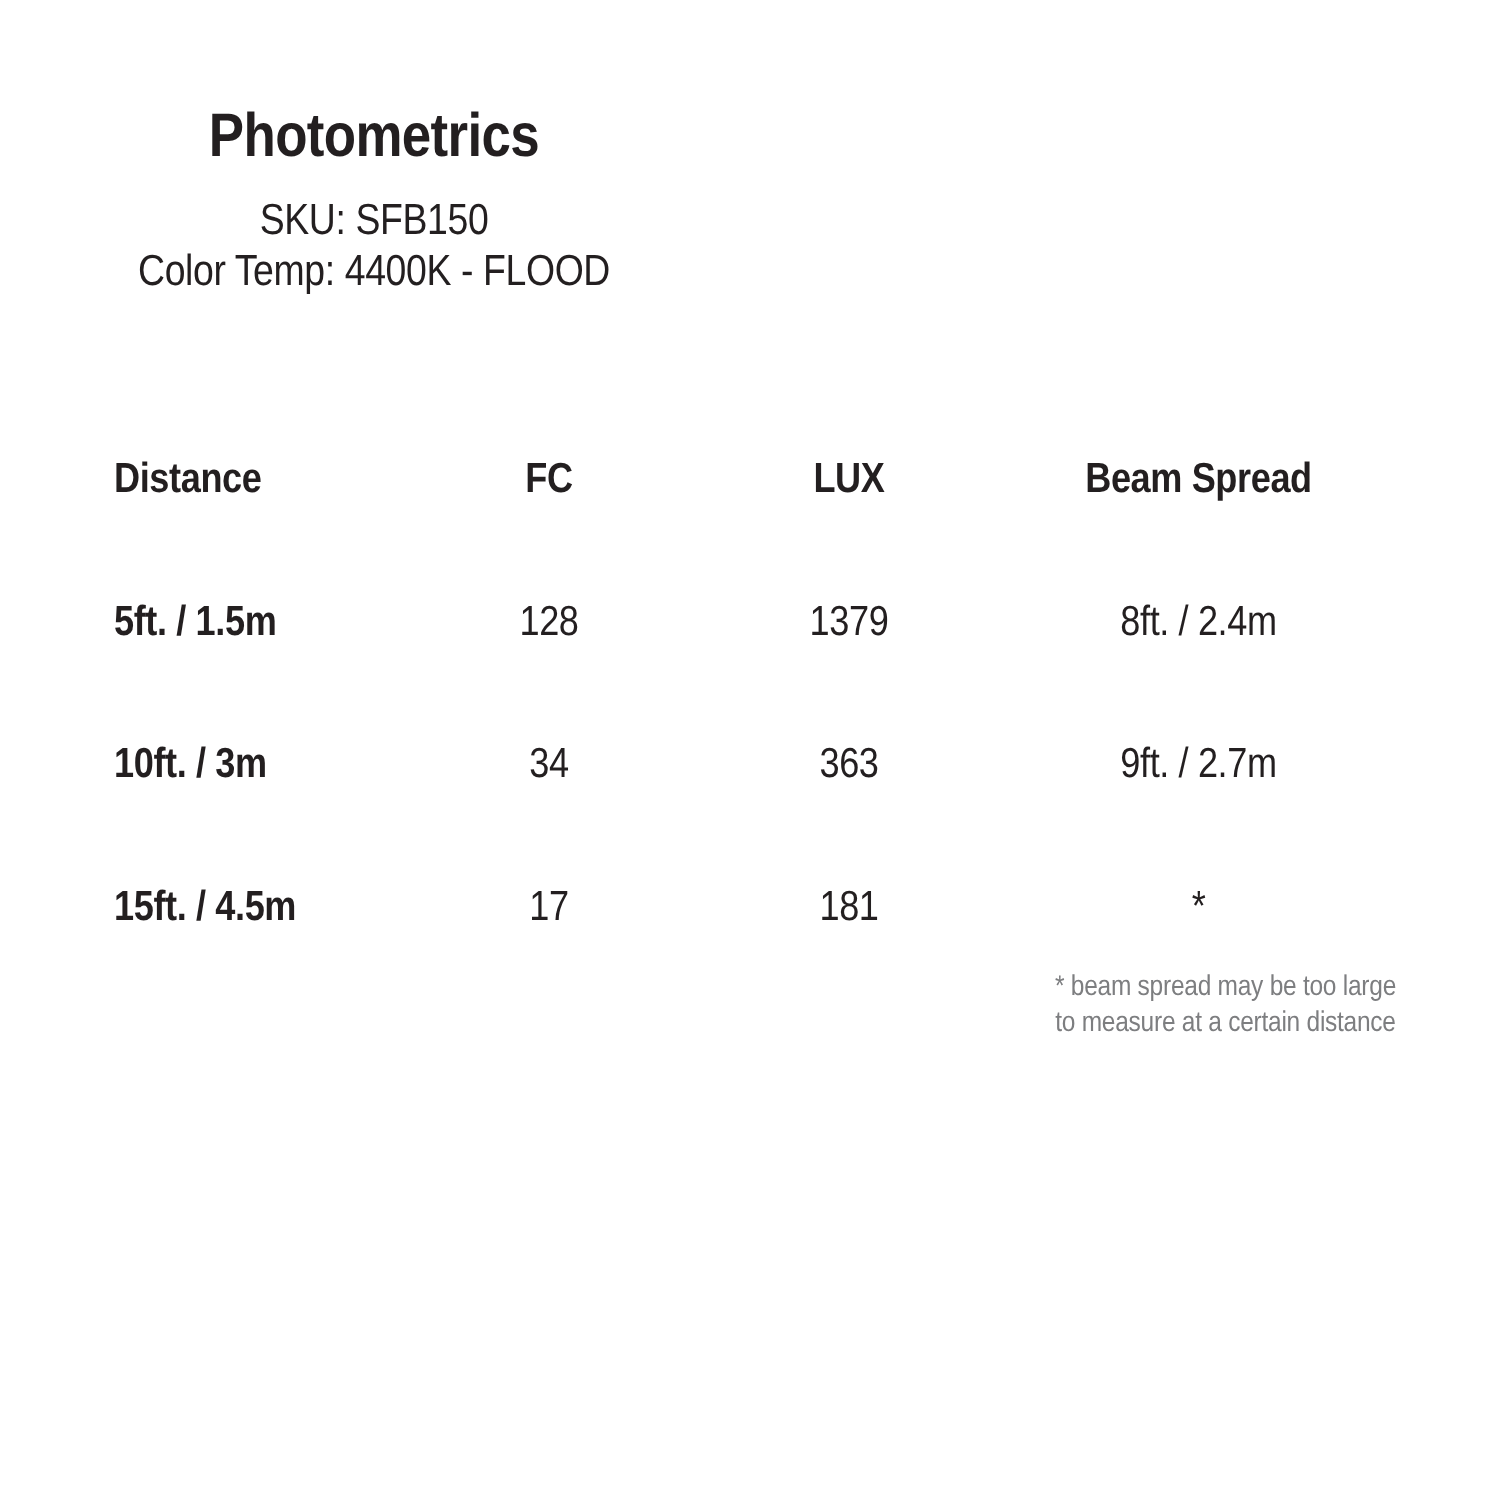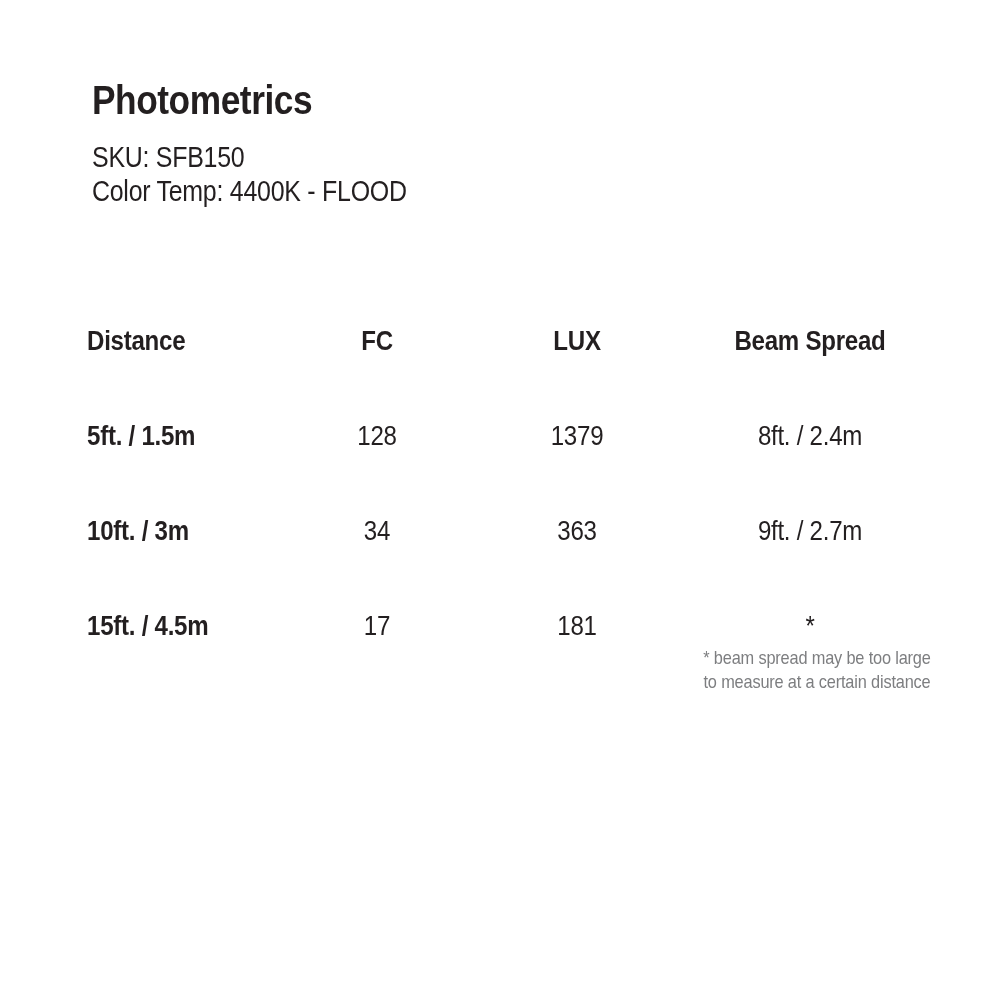--- a/index.html
+++ b/index.html
@@ -11,42 +11,41 @@
     background: #ffffff;
     font-family: "Liberation Sans", "DejaVu Sans", sans-serif;
     color: #231f20;
     overflow: hidden;
   }
   
   .t      { transform: scaleX(0.86); }
   .t-left   { transform-origin: left center; }
   .t-center { transform-origin: center center; }
 
-  .sheet-header { position: absolute; left: 92px; top: 76px; }
+  .sheet-header { position: absolute; left: 92px; top: 66px; text-align: center; }
   .title {
     font-size: 41px;
     font-weight: bold;
     line-height: 48px;
     letter-spacing: -0.5px;
     margin-bottom: 16px;
   }
   .subline {
     font-size: 29px;
     font-weight: normal;
     line-height: 34px;
     letter-spacing: -0.3px;
   }
 
   .data-grid {
     position: absolute;
-    left: 87px;
+    left: 76px;
     display: grid;
     grid-template-columns: 190px 200px 200px 266px;
     grid-auto-rows: 95px;
-    margin-top: 22px;
   }
   #photometrics-grid { top: 302px; }
   #color-quality-grid { top: 727px; }
 
   .grid-row { display: contents; }
   .cell {
     font-size: 28px;
     line-height: 33px;
     letter-spacing: -0.3px;
     align-self: start;

